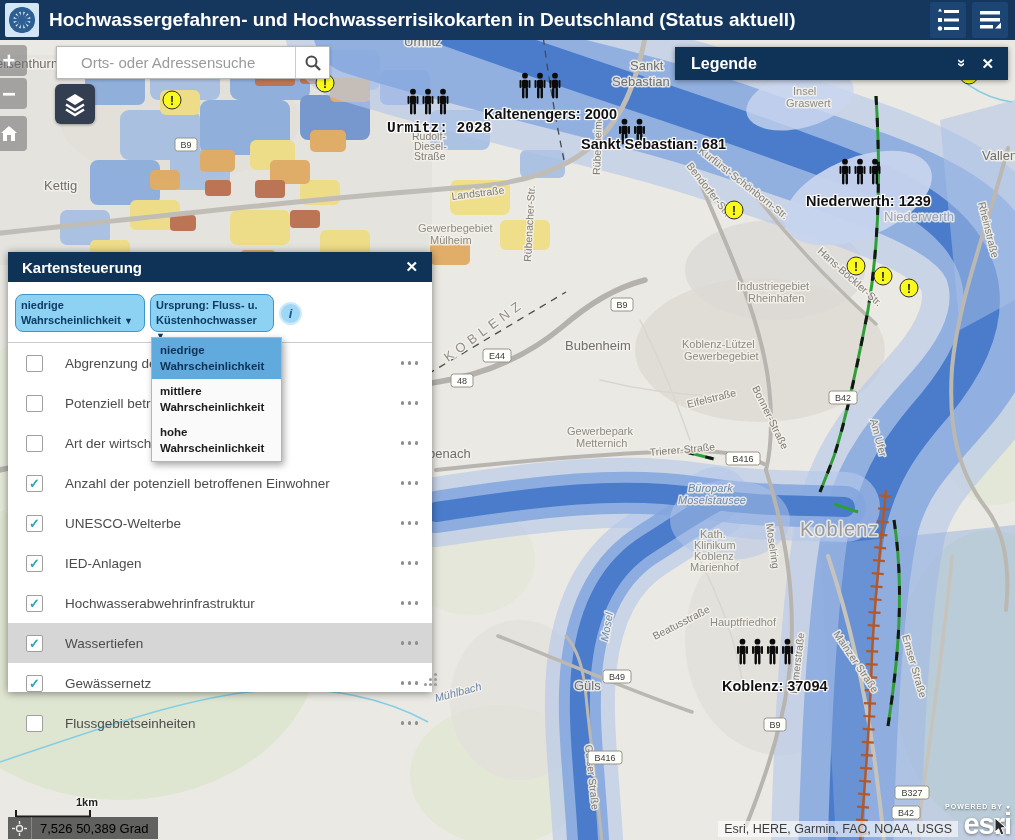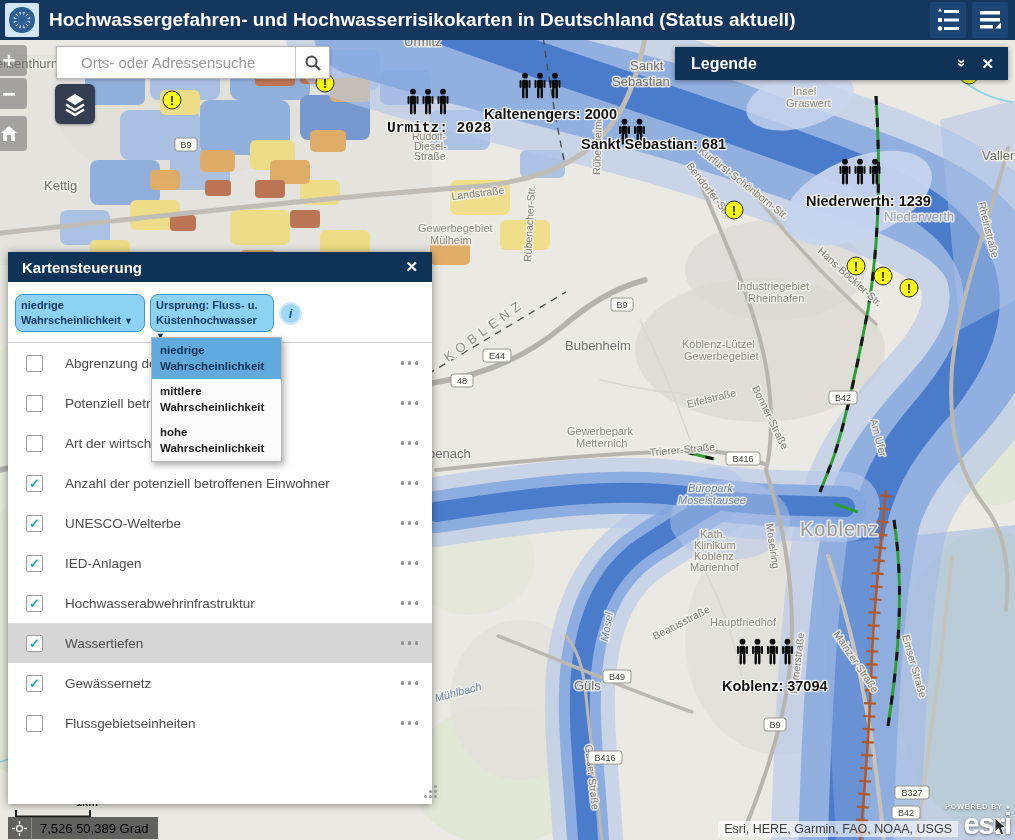--- a/index.html
+++ b/index.html
@@ -51,21 +51,21 @@
 
   
   #legend{position:absolute;left:675px;top:47px;width:333px;height:33px;background:#0e3357;z-index:5;
     display:flex;align-items:center;box-shadow:0 1px 5px rgba(0,0,0,.4);}
   #legend .ttl{color:#fff;font-size:16px;font-weight:700;margin-left:16px;}
   #legend .ic{color:#fff;margin-left:auto;cursor:pointer;}
   #legend .chev{margin-left:auto;margin-right:18px;font-size:15px;font-weight:700;transform:rotate(-90deg);letter-spacing:-1px;}
   #legend .x{margin-right:14px;font-size:15px;font-weight:700;margin-left:0;}
 
   
-  #panel{position:absolute;left:8px;top:252px;width:424px;height:552px;background:#fff;z-index:5;box-shadow:0 1px 8px rgba(0,0,0,.45);}
+  #panel{position:absolute;left:8px;top:252px;width:424px;height:440px;background:#fff;z-index:5;box-shadow:0 1px 8px rgba(0,0,0,.45);}
   #panel-hdr{height:30px;background:#0e3357;display:flex;align-items:center;padding:0 14px;}
   #panel-hdr .ttl{color:#fff;font-size:15px;font-weight:700;}
   #panel-hdr .x{margin-left:auto;color:#fff;font-size:15px;font-weight:700;cursor:pointer;}
   #btn-row{display:flex;align-items:stretch;gap:5px;padding:12px 0 10px 7px;}
   .cp-btn{background:#8dd2f3;border:1px solid #3d95c9;border-radius:8px;color:#0d3a66;font-size:11px;font-weight:700;
     padding:3px 5px;height:38px;line-height:1.35;cursor:pointer;text-align:left;}
   .cp-btn .ar{font-size:9px;}
   #b1{width:127px;display:flex;align-items:center;}
   #b2{width:130px;}
   #b3{width:124px;}

